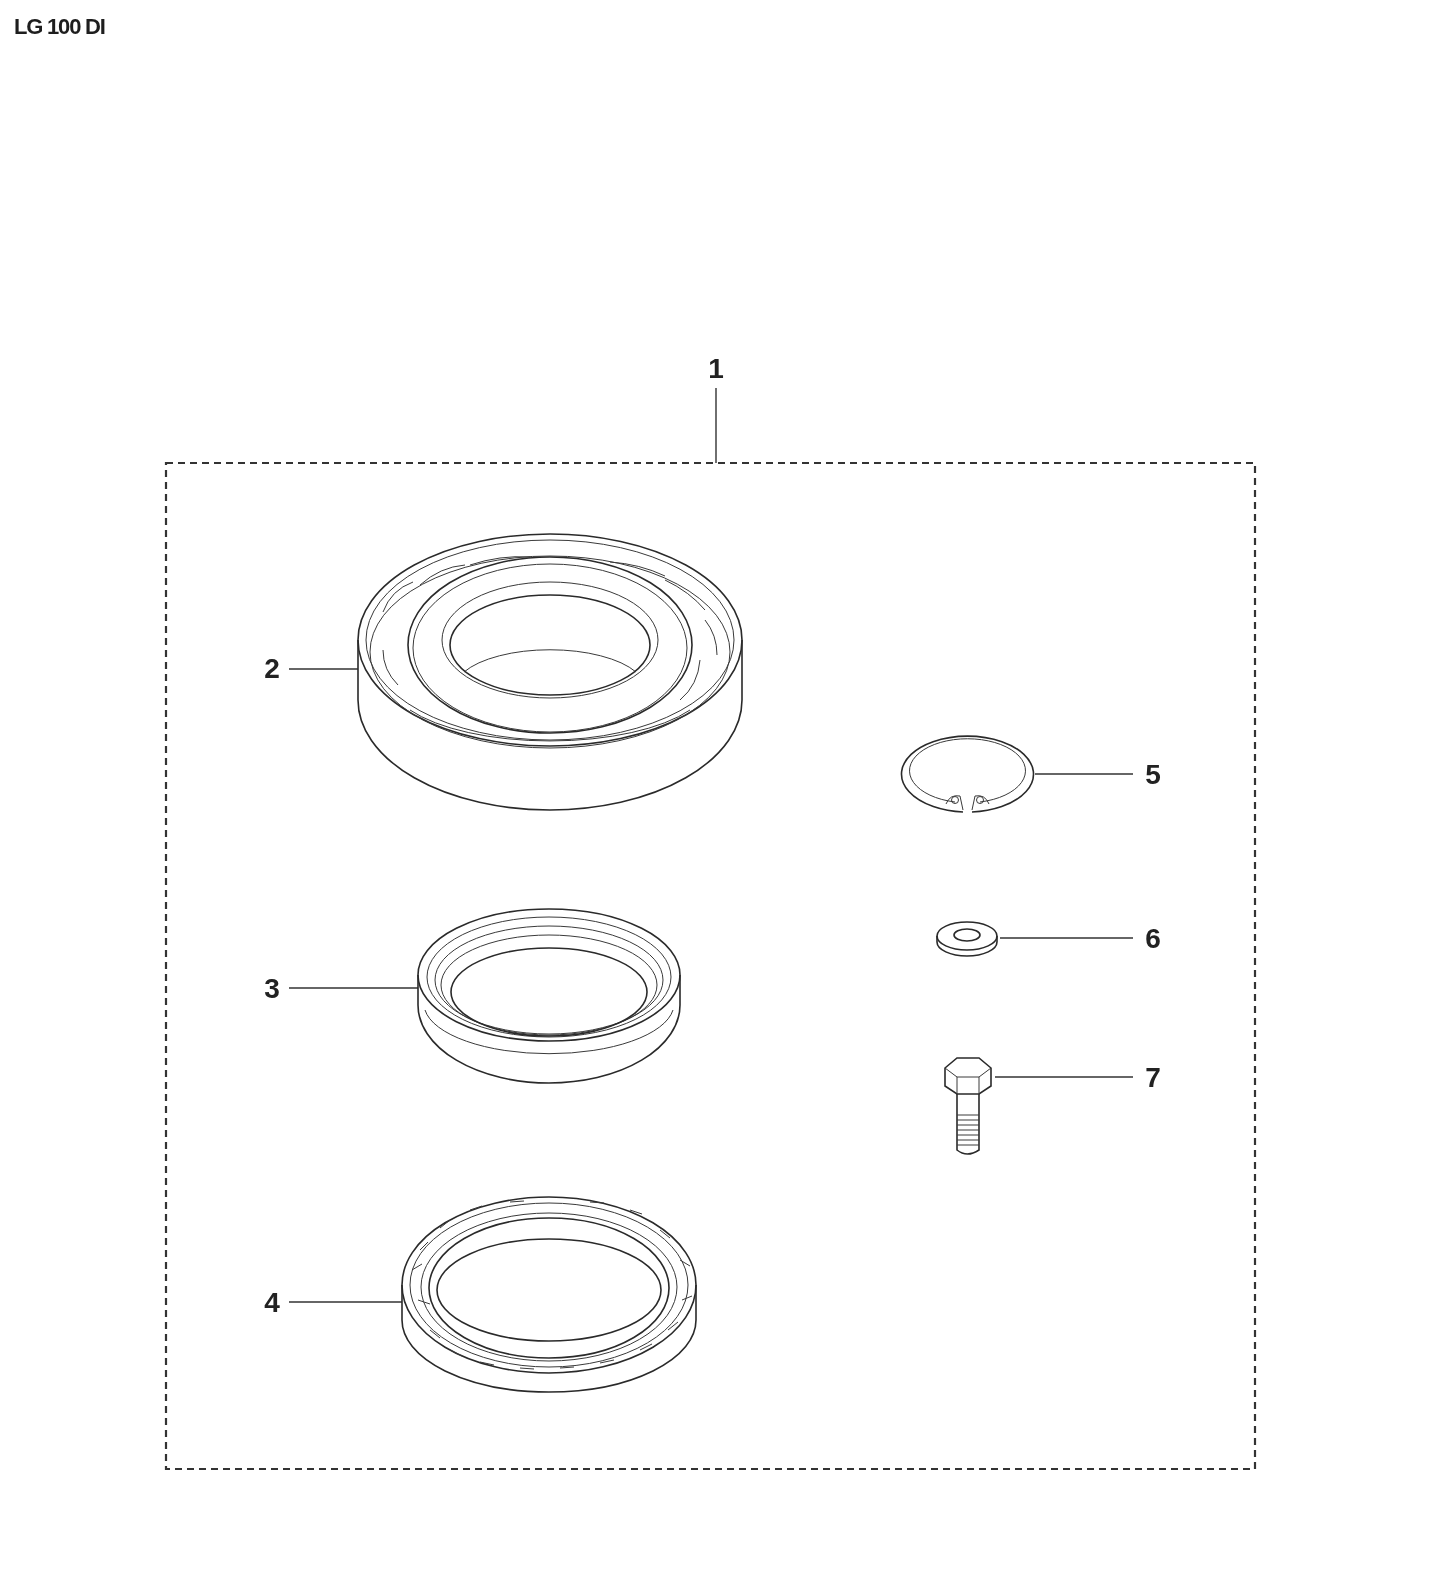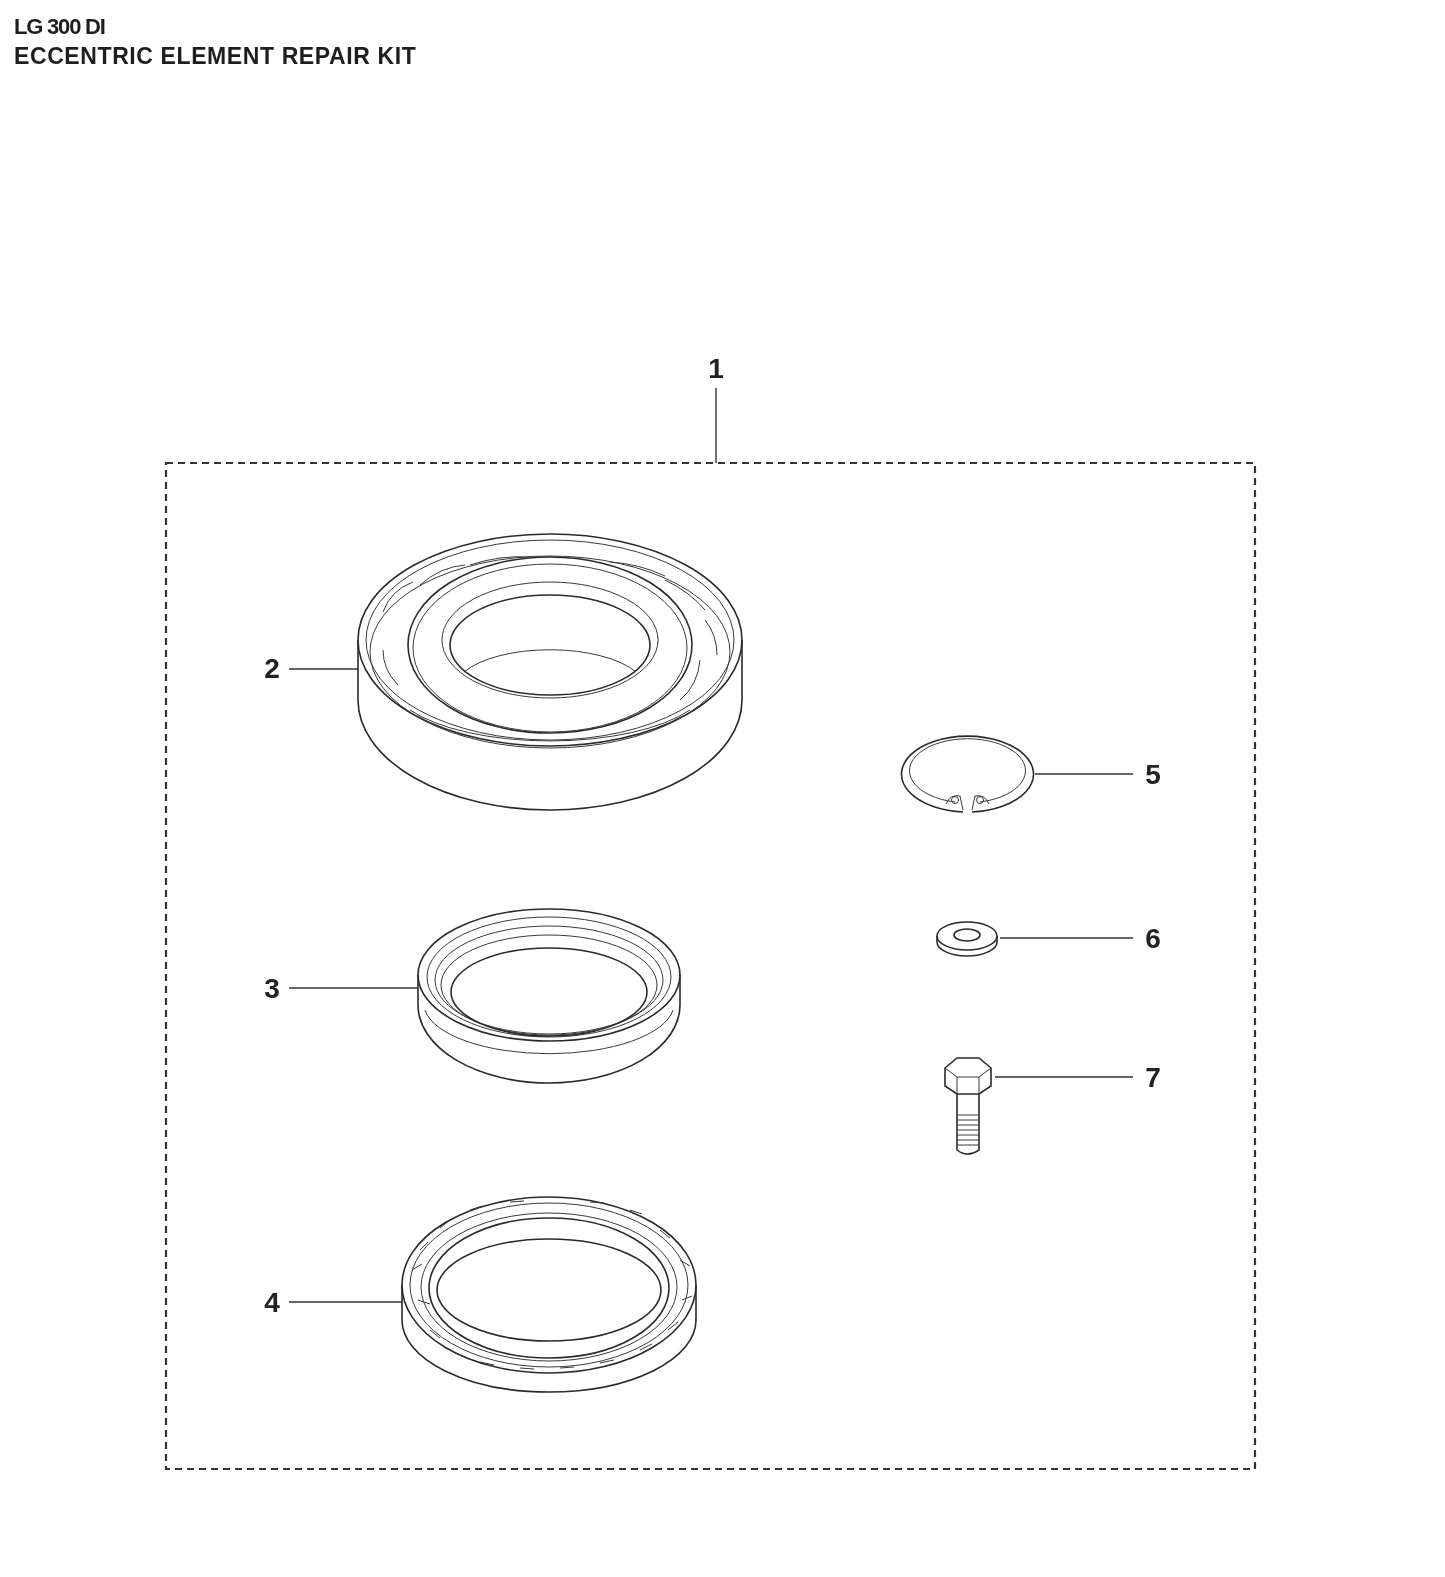--- a/index.html
+++ b/index.html
@@ -11,22 +11,21 @@
   svg.diagram { position: absolute; left: 0; top: 0; }
   .callout { font-family: "Liberation Sans", sans-serif; font-weight: bold; font-size: 28px; fill: #222; }
   .part { fill: none; stroke: #2a2a2a; stroke-width: 1.6; }
   .thin { fill: none; stroke: #3a3a3a; stroke-width: 1; }
   .leader { stroke: #333; stroke-width: 1.4; }
 </style>
 </head>
 <body>
 
 <div class="title-block">
-  <div class="model">LG 300 DI</div>
-  <div class="kit-title">ECCENTRIC ELEMENT REPAIR KIT</div>
+  <div class="model">LG 100 DI</div>
 </div>
 
 <svg class="diagram" width="1445" height="1577" viewBox="0 0 1445 1577">
 
   <g>
     <rect x="166" y="463" width="1089" height="1006" fill="none" stroke="#333" stroke-width="2.2" stroke-dasharray="7,5"></rect>
     <line x1="716" y1="388" x2="716" y2="463" class="leader"></line>
     <text x="716" y="378" text-anchor="middle" class="callout">1</text>
   </g>
 

